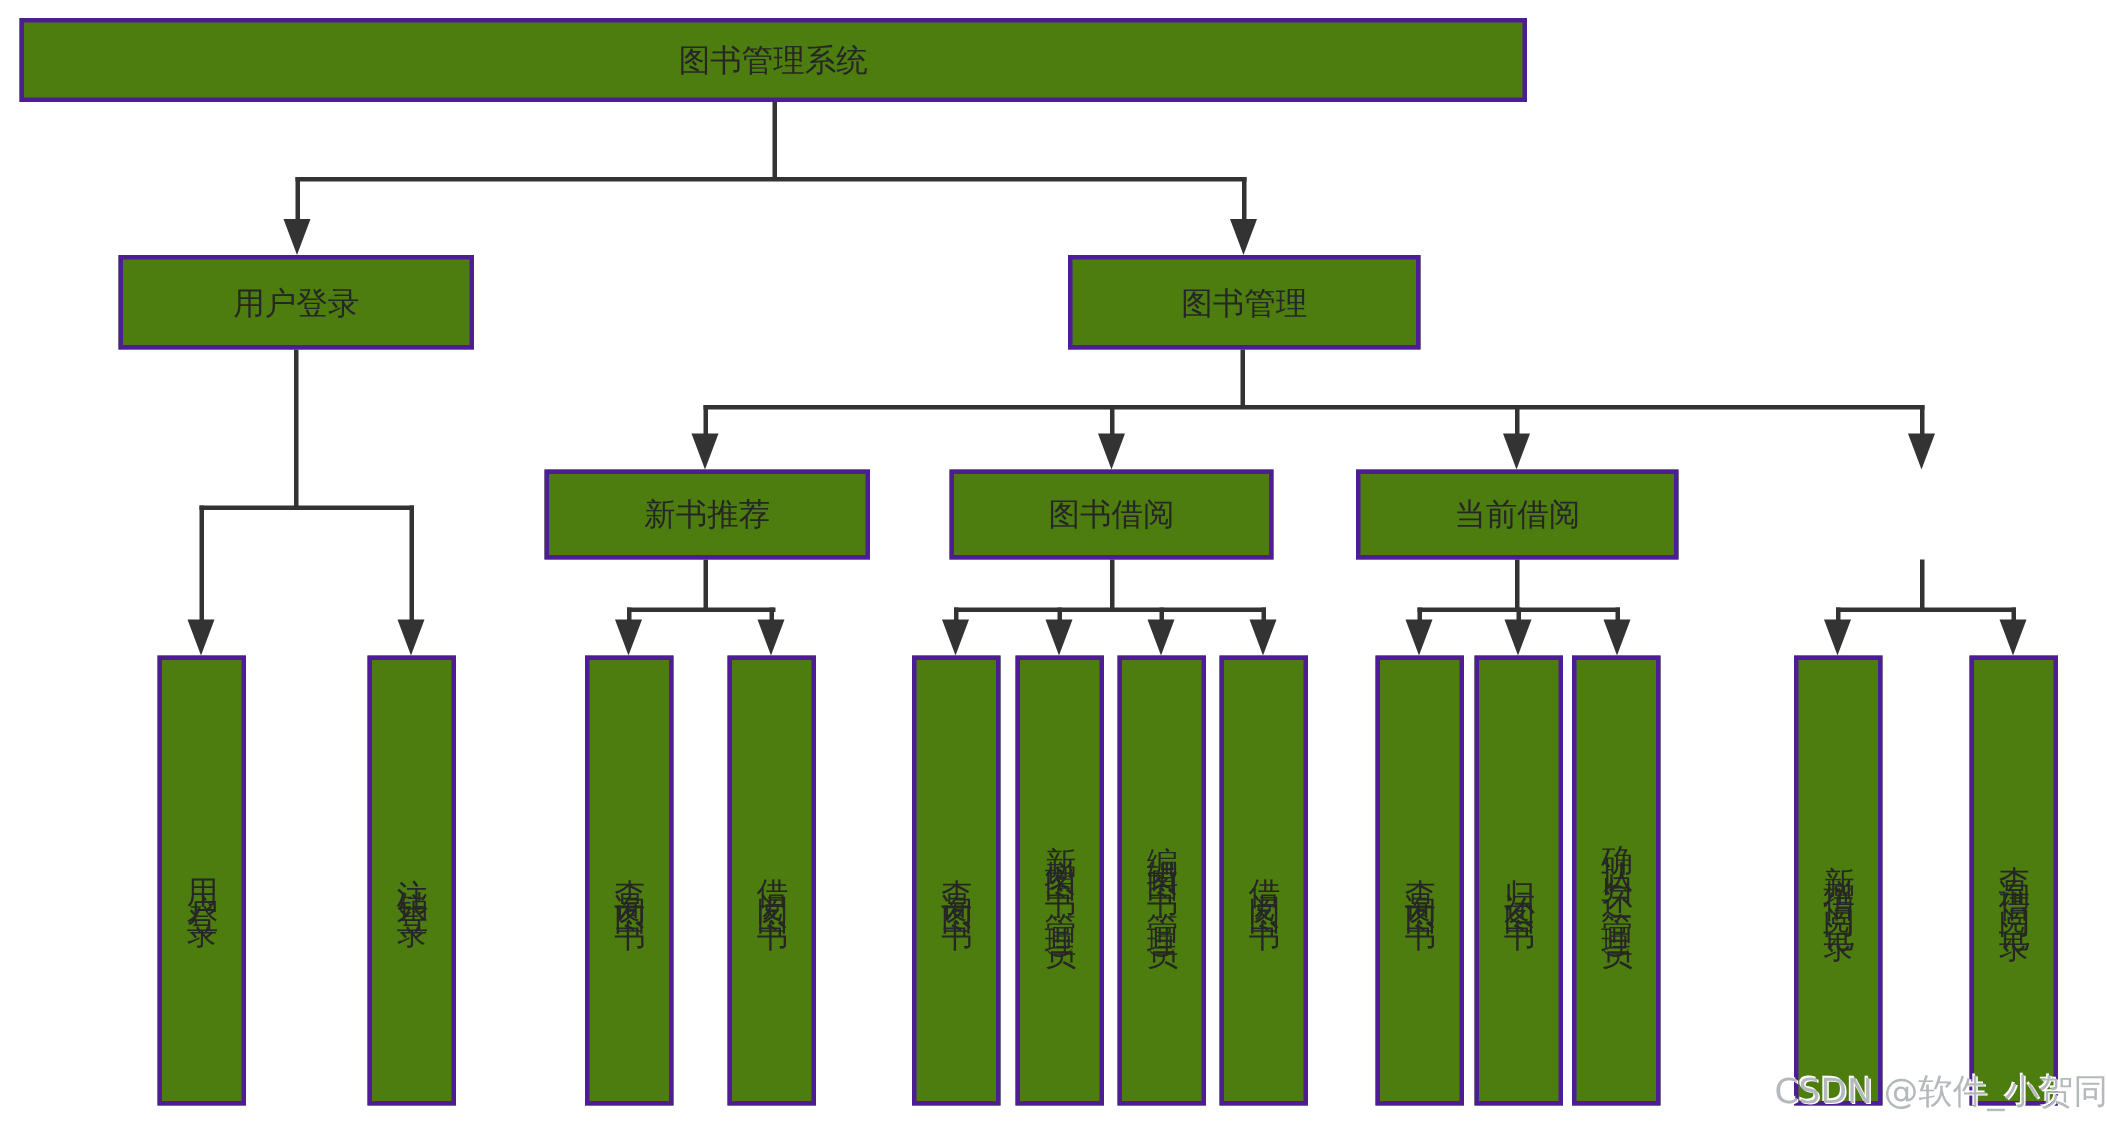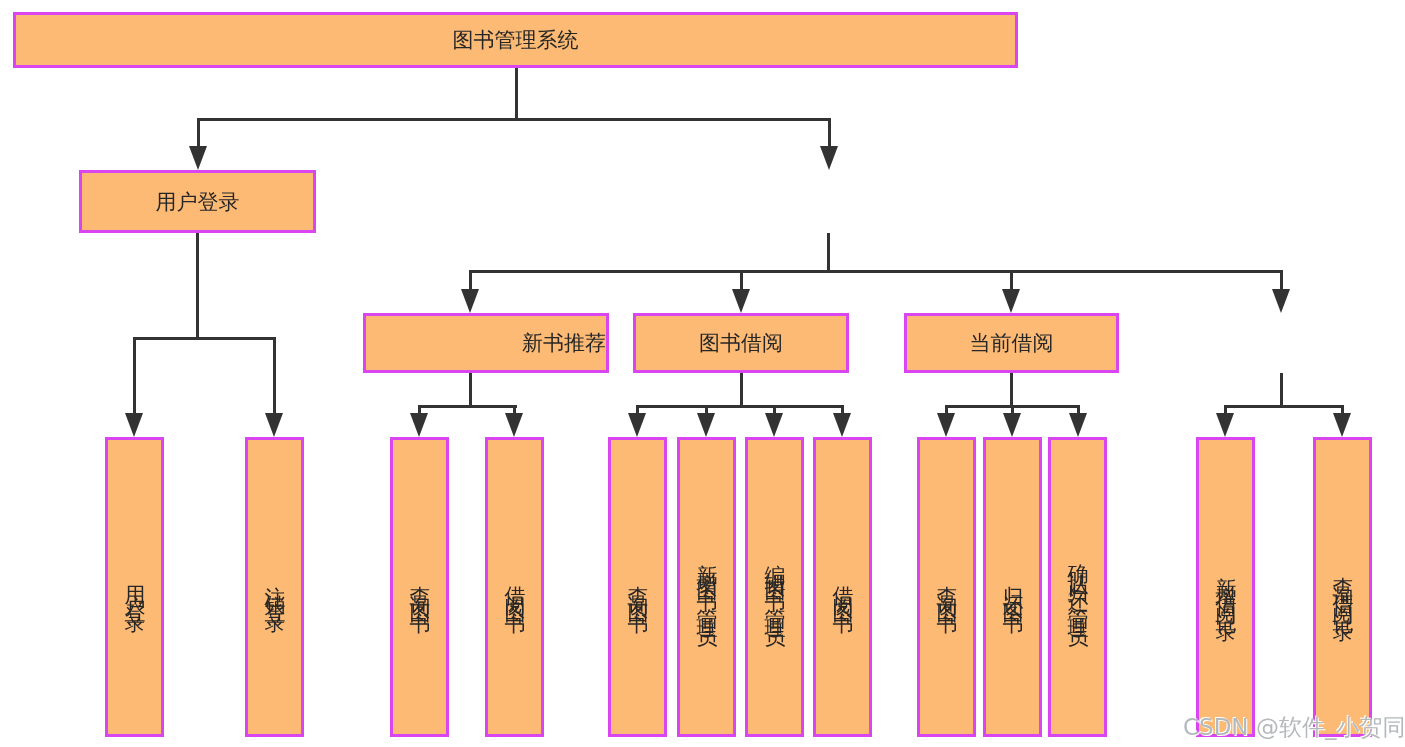--- a/index.html
+++ b/index.html
@@ -8,33 +8,33 @@
   .canvas {
     position: relative;
     width: 1405px;
     height: 747px;
     background: #ffffff;
     overflow: hidden;
   }
   
   .box {
     position: absolute;
-    border: 3px solid #d946ef;
-    background: #fdba74;
+    border: 3px solid #4c1d95;
+    background: #4d7c0f;
     display: flex;
     align-items: center;
     justify-content: center;
     color: #262626;
     font-size: 21px;
     z-index: 2;
   }
   .root  { left: 13px;  top: 12px;  width: 1005px; height: 56px; }
   .l2a   { left: 79px;  top: 170px; width: 237px;  height: 63px; }
   .l2b   { left: 712px; top: 170px; width: 235px;  height: 63px; }
-  .l3a   { left: 363px; top: 313px; width: 246px;  height: 60px; justify-content: flex-end; }
+  .l3a   { left: 363px; top: 313px; width: 217px;  height: 60px; }
   .l3b   { left: 633px; top: 313px; width: 216px;  height: 60px; }
   .l3c   { left: 904px; top: 313px; width: 215px;  height: 60px; }
   .l3d   { left: 1174px;top: 313px; width: 215px;  height: 60px; }
   .leaf  { top: 437px; width: 59px; height: 300px; }
   .leaf .vtext {
     writing-mode: vertical-rl;
     text-orientation: mixed;
     font-size: 21px;
     letter-spacing: 9px;
     line-height: 1.1;
@@ -131,20 +131,23 @@
   <div class="ar" style="left:1216px; top:413px;"></div>
   <div class="ar" style="left:1333px; top:413px;"></div>
 
   <div class="box root">
     <span>图书管理系统</span>
   </div>
 
   <div class="box l2a">
     <span>用户登录</span>
   </div>
+  <div class="box l2b">
+    <span>图书管理</span>
+  </div>
 
   <div class="box l3a">
     <span>新书推荐</span>
   </div>
   <div class="box l3b">
     <span>图书借阅</span>
   </div>
   <div class="box l3c">
     <span>当前借阅</span>
   </div>

